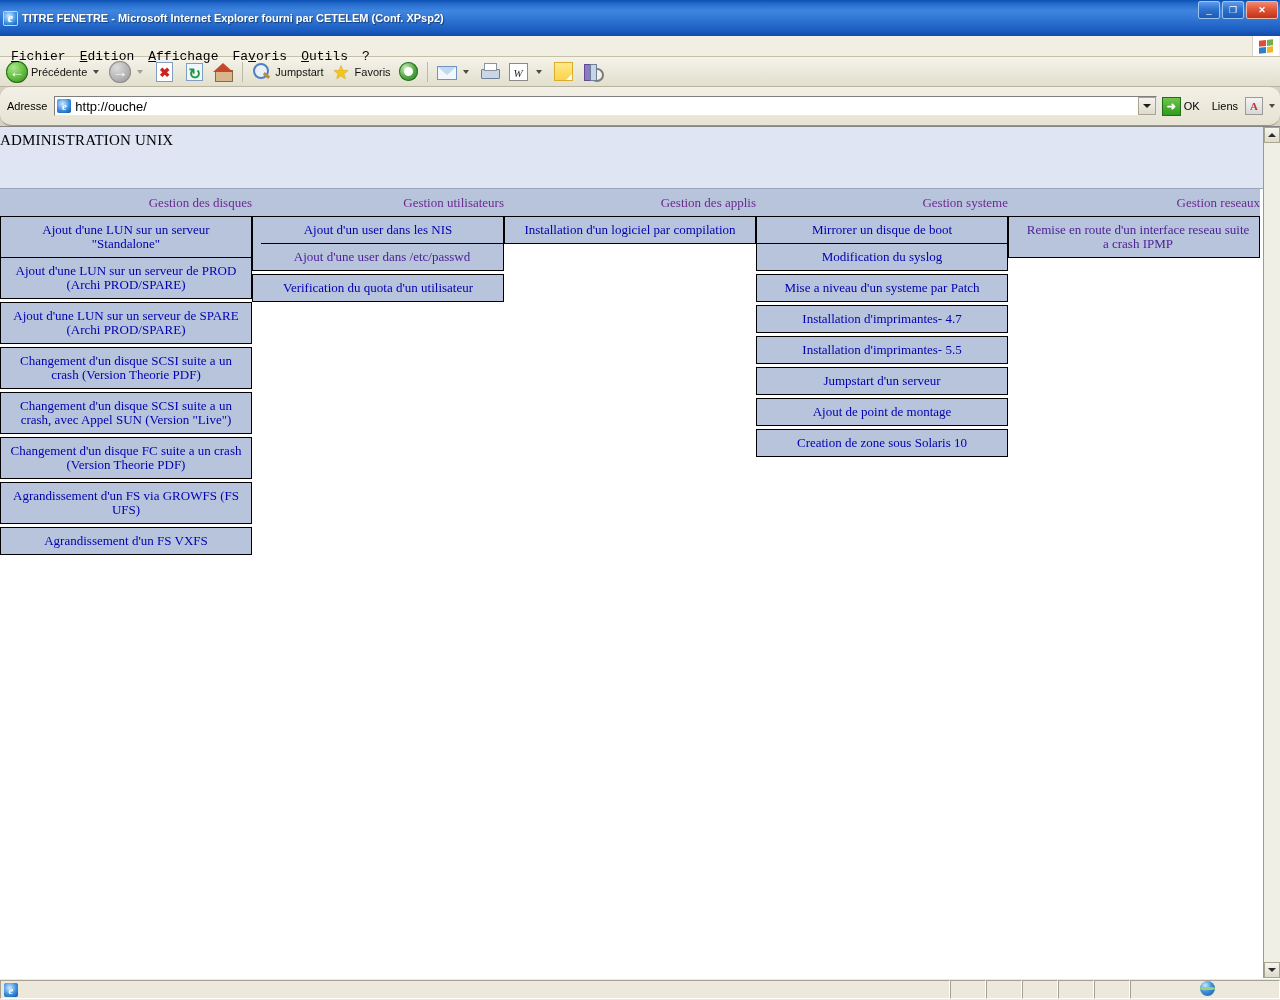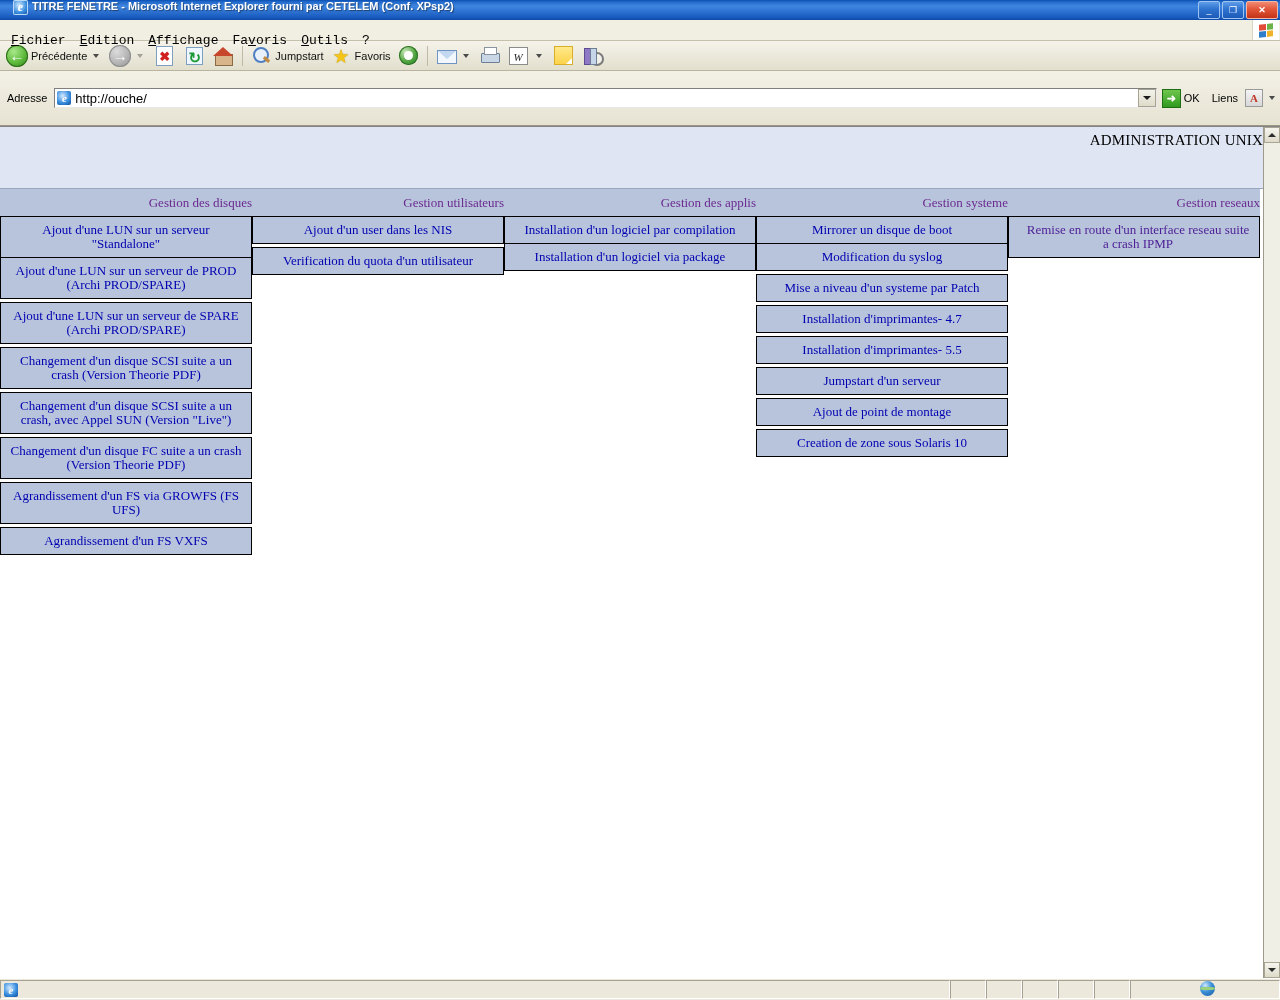--- a/index.html
+++ b/index.html
@@ -12,25 +12,25 @@
   #app {
     width: 1280px; height: 1000px;
     position: relative;
     display: flex;
     flex-direction: column;
     background: #d6d2c2;
   }
 
   
   .titlebar {
-    height: 20px;
+    height: 36px;
     background: linear-gradient(to bottom, #0a4fb0 0%, #1f66c9 8%, #3f86e0 30%, #2f74d2 55%, #1a5cc0 85%, #0f4aa8 100%);
     display: flex;
-    align-items: flex-start;
-    padding-left: 13px;
+    align-items: center;
+    padding-left: 3px;
     position: relative;
     flex: 0 0 auto;
   }
   .title-ie-icon {
     width: 15px; height: 15px;
     margin-right: 4px;
     background: radial-gradient(circle at 40% 35%, #cfe8ff 0%, #3a8fe0 55%, #0d4c9a 100%);
     border-radius: 2px;
     position: relative;
     box-shadow: inset 0 0 0 1px #bcd9f5;
@@ -308,23 +308,24 @@
     background: rgba(255,255,255,0.45);
   }
 
   
   .addressbar {
     height: 22px;
     background: linear-gradient(to bottom, #f3f1e6 0%, #e6e3d3 100%);
     border-bottom: 1px solid #9b9683;
     display: flex;
     align-items: center;
-    padding: 16px 2px;
+    padding: 8px 2px;
     gap: 3px;
     flex: 0 0 auto;
+    border-radius: 11px;
   }
   .addr-label {
     font-size: 11px; color: #000;
     padding: 0 4px 0 5px;
     white-space: nowrap;
   }
   .addr-field {
     flex: 1 1 auto;
     height: 18px;
     background: #ffffff;
@@ -415,21 +416,21 @@
     background: #ffffff;
     overflow: hidden;
     position: relative;
     font-family: "Liberation Serif", serif;
   }
   .banner {
     background: #dfe5f2;
     height: 62px;
     border-bottom: 1px solid #9aa6bd;
     display: flex;
-    justify-content: flex-end;
+    justify-content: flex-start;
     padding-top: 5px;
     box-sizing: border-box;
   }
   .banner-title {
     font-family: "Liberation Serif", serif;
     font-size: 15px;
     color: #000000;
     letter-spacing: 0.2px;
   }
   .cols {
@@ -682,30 +683,30 @@
               <div class="cell">Agrandissement d'un FS via GROWFS (FS UFS)</div>
             </div>
             <div class="group">
               <div class="cell">Agrandissement d'un FS VXFS</div>
             </div>
           </div>
           <div class="col">
             <div class="col-head">Gestion utilisateurs</div>
             <div class="group">
               <div class="cell">Ajout d'un user dans les NIS</div>
+              <div class="cell visited">Ajout d'une user dans /etc/passwd</div>
             </div>
             <div class="group">
               <div class="cell">Verification du quota d'un utilisateur</div>
             </div>
           </div>
           <div class="col">
             <div class="col-head">Gestion des applis</div>
             <div class="group">
               <div class="cell">Installation d'un logiciel par compilation</div>
-              <div class="cell">Installation d'un logiciel via package</div>
             </div>
           </div>
           <div class="col">
             <div class="col-head">Gestion systeme</div>
             <div class="group">
               <div class="cell">Mirrorer un disque de boot</div>
               <div class="cell">Modification du syslog</div>
             </div>
             <div class="group">
               <div class="cell">Mise a niveau d'un systeme par Patch</div>

